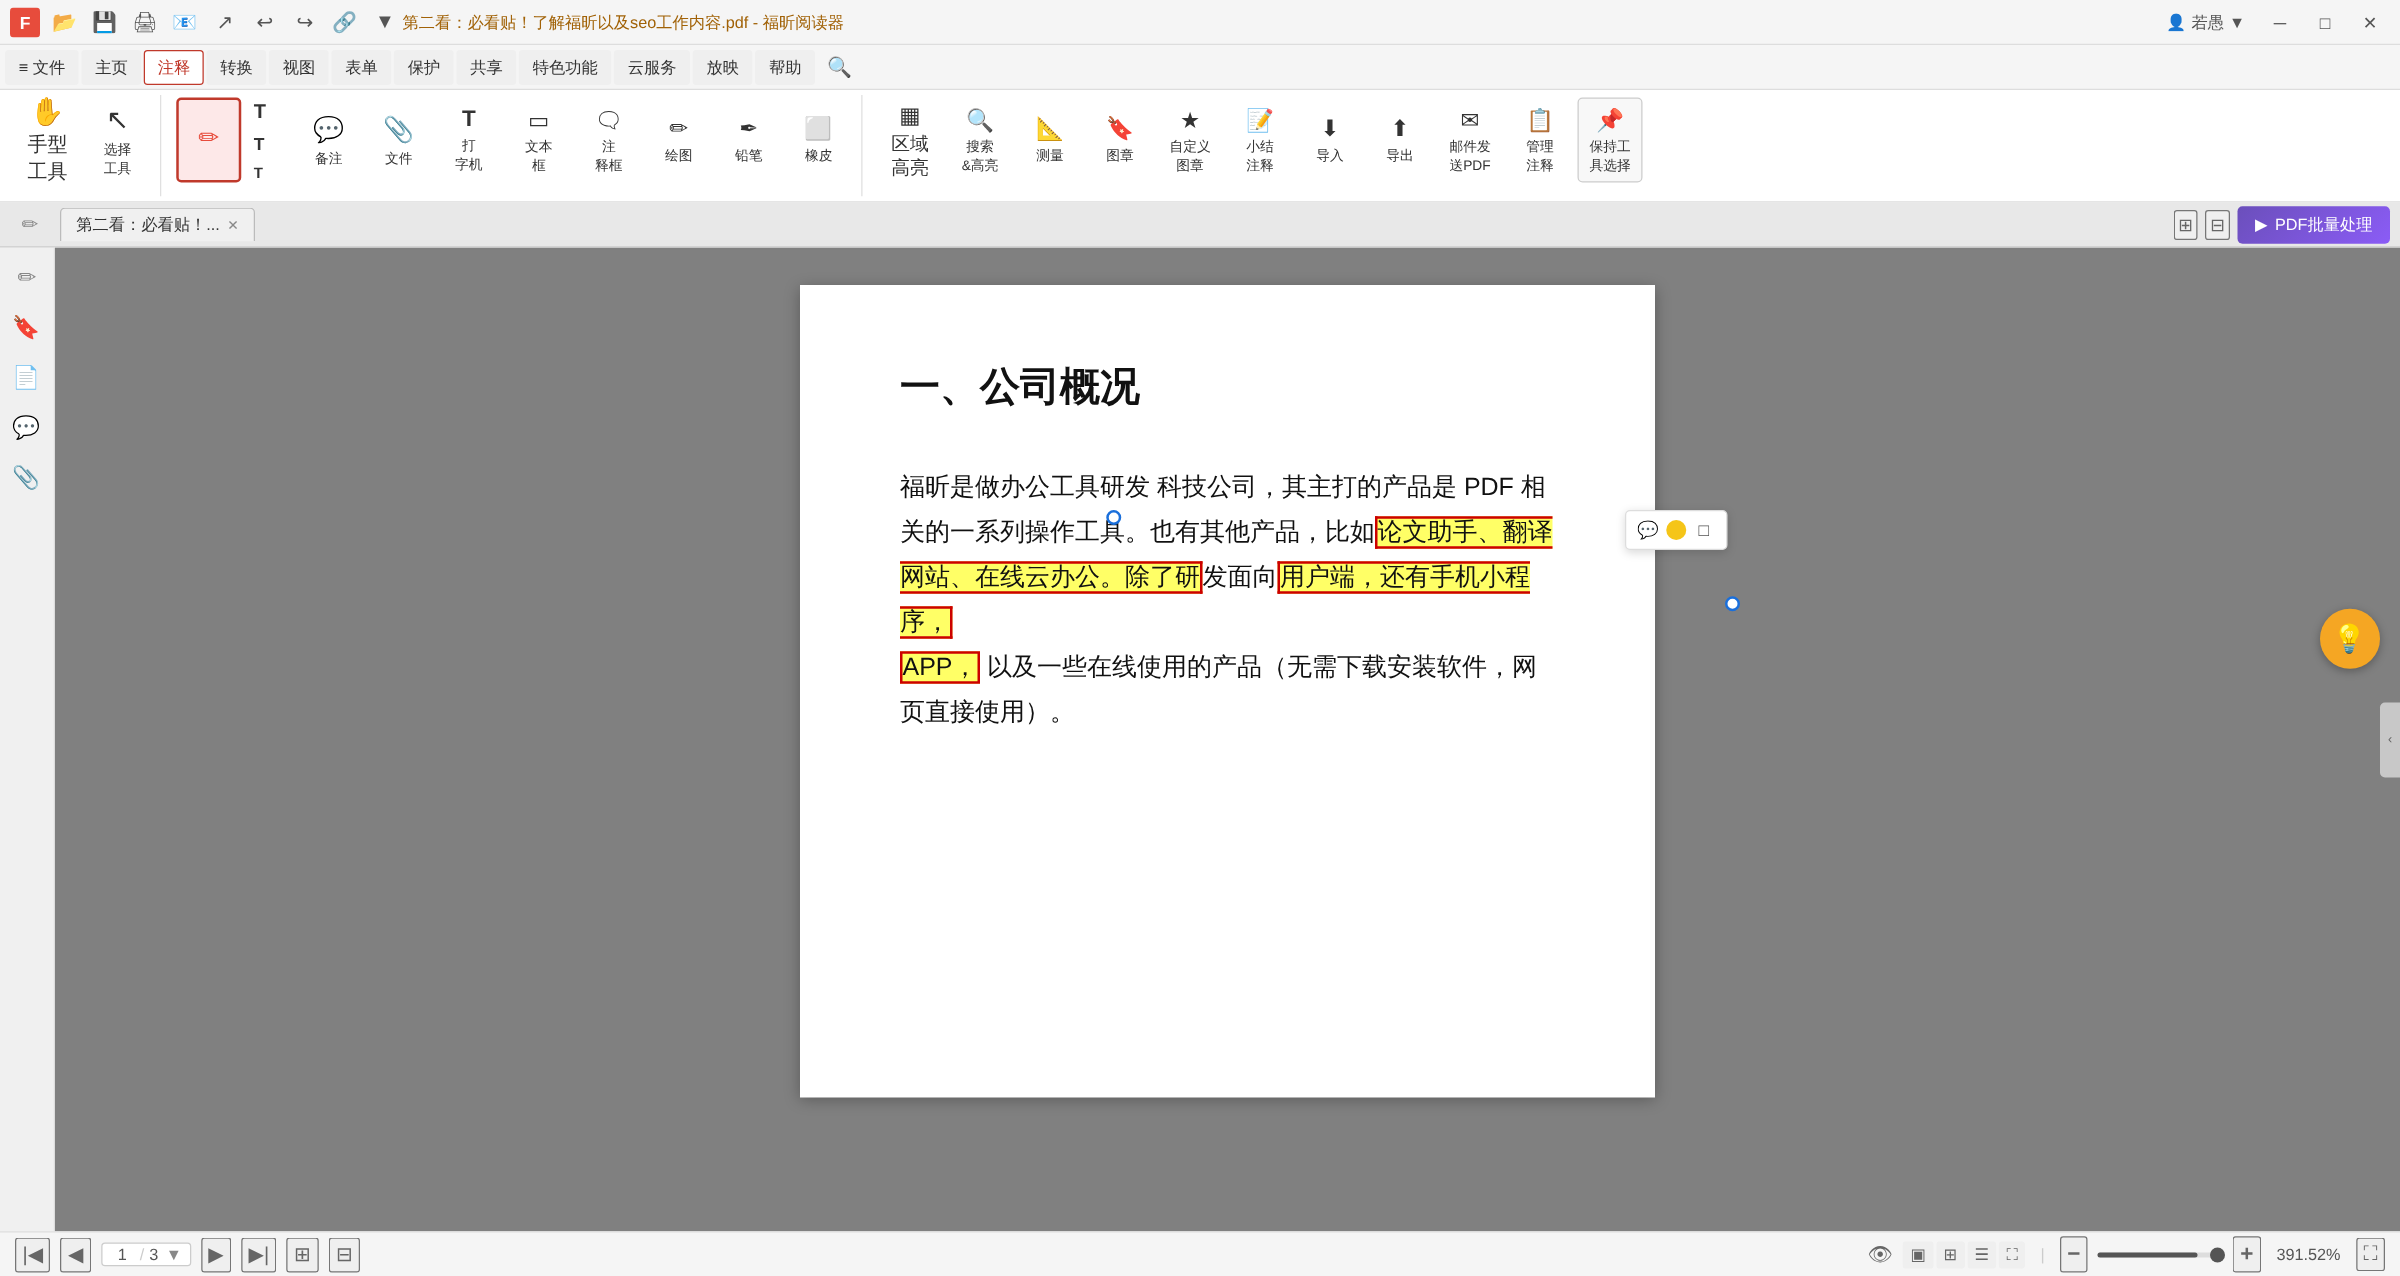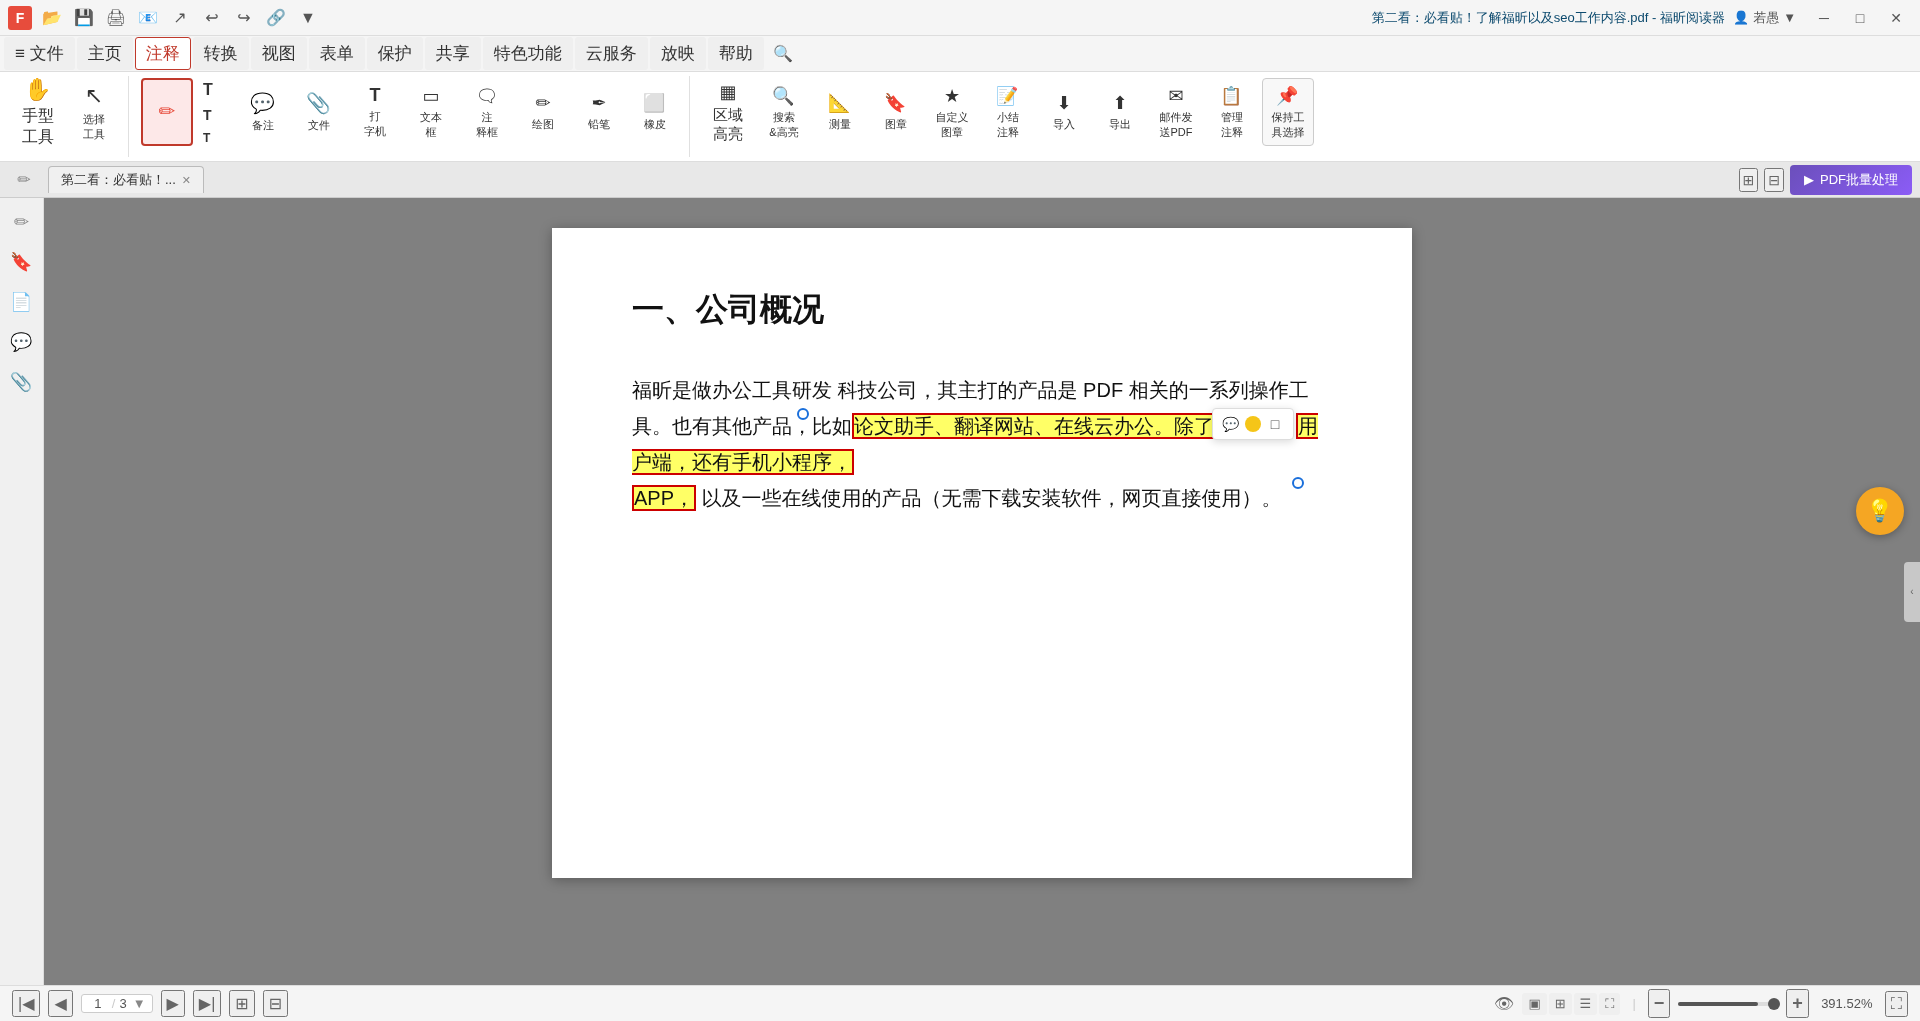--- a/index.html
+++ b/index.html
@@ -13,39 +13,39 @@
       align-items: center;
       justify-content: space-between;
       padding: 0 8px;
       border-bottom: 1px solid #ddd;
       flex-shrink: 0;
     }
     .title-bar-left { display: flex; align-items: center; gap: 6px; }
     .app-icon { width: 24px; height: 24px; display: flex; align-items: center; justify-content: center; }
     .title-bar-tools { display: flex; align-items: center; gap: 4px; }
     .tb-btn { width: 28px; height: 28px; border: none; background: transparent; cursor: pointer; display: flex; align-items: center; justify-content: center; font-size: 16px; color: #555; border-radius: 3px; }
-    .title-center { flex: 1; text-align: right; font-size: 13px; color: #0c4a6e; }
+    .title-center { flex: 1; text-align: left; font-size: 13px; color: #a16207; }
     .title-bar-right { display: flex; align-items: center; gap: 4px; }
     .user-btn { display: flex; align-items: center; gap: 4px; font-size: 13px; color: #555; padding: 2px 8px; border: none; background: transparent; cursor: pointer; }
     .win-btn { width: 32px; height: 28px; border: none; background: transparent; cursor: pointer; display: flex; align-items: center; justify-content: center; font-size: 14px; color: #555; }
 
     
     .menu-bar {
       height: 36px;
       background: #f5f5f5;
       display: flex;
       align-items: center;
       padding: 0 4px;
       border-bottom: 1px solid #ddd;
       flex-shrink: 0;
       gap: 2px;
     }
     .menu-item {
       padding: 4px 10px;
-      font-size: 17px;
+      font-size: 13px;
       color: #333;
       cursor: pointer;
       border-radius: 3px;
       border: 1px solid transparent;
     }
     .menu-item.active {
       background: #fff;
       border: 1px solid #c0392b;
       color: #c0392b;
     }
@@ -204,21 +204,21 @@
       justify-content: center;
       cursor: pointer;
       border-radius: 4px 0 0 4px;
       font-size: 10px;
       color: #666;
     }
 
     
     .pdf-page {
       background: white;
-      width: 860px;
+      width: 684px;
       min-height: 650px;
       box-shadow: 0 2px 12px rgba(0,0,0,0.3);
       padding: 60px 80px;
       position: relative;
     }
     .pdf-heading { font-size: 32px; font-weight: bold; color: #111; margin-bottom: 40px; }
     .pdf-paragraph { font-size: 20px; line-height: 1.8; color: #111; position: relative; }
 
     
     .handle {

